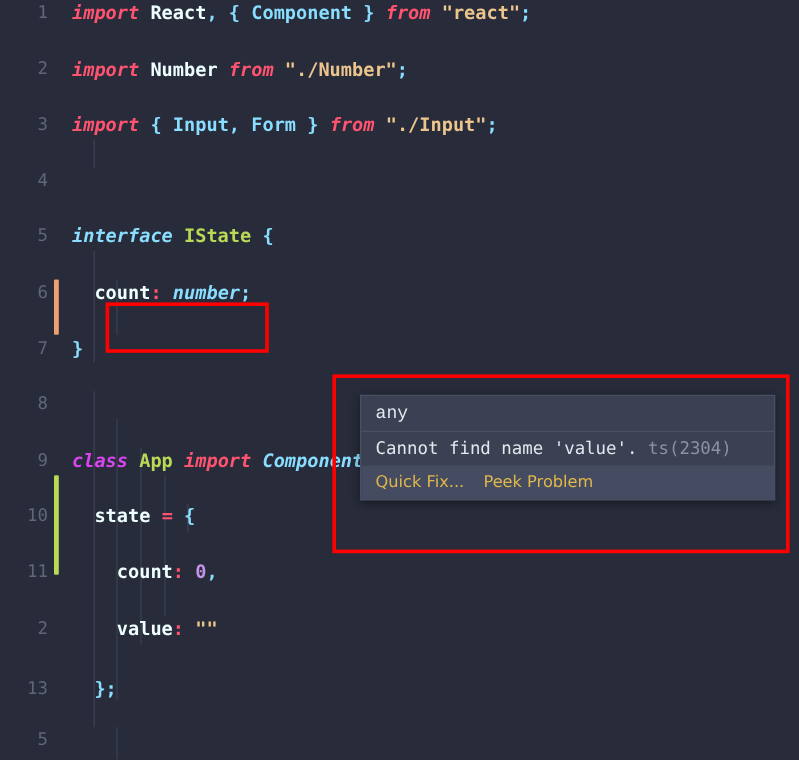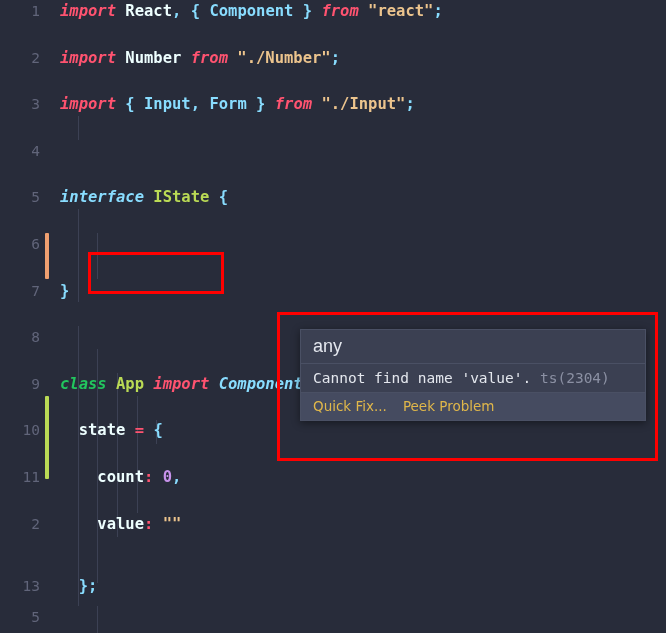--- a/index.html
+++ b/index.html
@@ -83,22 +83,22 @@
     box-shadow: 0 2px 8px rgba(0,0,0,.45);
     z-index: 30;
     font-size: 14px;
   }
   .tt-row {
     padding: 6px 12px;
     color: #e4e7ee;
     white-space: nowrap;
   }
   .tt-type {
-    font-family: Liberation Sans, sans-serif;
-    font-size: 18px;
+    font-family: Liberation Mono, monospace;
+    font-size: 15px;
     border-bottom: 1px solid #4a5064;
   }
   .tt-msg {
     font-family: "DejaVu Sans Mono", monospace;
     font-size: 14.5px;
     border-bottom: 1px solid #4a5064;
   }
   .tt-code { color: #8b90a3; }
   .tt-actions {
     background: #454b60;
@@ -161,53 +161,54 @@
       <span class="code"></span>
     </div>
 
     <div class="line" style="top:93.2px;">
       <span class="ln">5</span>
       <span class="code"><span class="kw" style="color:#89ddff;">interface</span> <span class="cls">IState</span> <span class="punct">{</span></span>
     </div>
 
     <div class="line" style="top:116.5px;">
       <span class="ln">6</span>
+      <span class="code">  <span class="white">count</span><span class="op">:</span> <span class="type ital">number</span><span class="punct">;</span></span>
     </div>
 
     <div class="line" style="top:139.8px;">
       <span class="ln">7</span>
       <span class="code"><span class="punct">}</span></span>
     </div>
 
     <div class="line" style="top:163.1px;">
       <span class="ln">8</span>
       <span class="code"></span>
     </div>
 
     <div class="line" style="top:186.4px;">
       <span class="ln">9</span>
-      <span class="code"><span class="kw" style="color:#22c55e;">class</span> <span class="cls">App</span> <span class="kw">import</span> <span class="type ital">Component</span><span class="punct">&lt;{}</span><span class="punct">,</span> <span class="cls">IState</span><span class="punct">&gt;</span> <span class="punct">{</span></span>
+      <span class="code"><span class="kw" style="color:#d946ef;">class</span> <span class="cls">App</span> <span class="kw">import</span> <span class="type ital">Component</span><span class="punct">&lt;{}</span><span class="punct">,</span> <span class="cls">IState</span><span class="punct">&gt;</span> <span class="punct">{</span></span>
     </div>
 
     <div class="line" style="top:209.7px;">
       <span class="ln">10</span>
       <span class="code">  <span class="white">state</span> <span class="op">=</span> <span class="punct">{</span></span>
     </div>
 
     <div class="line" style="top:233px;">
       <span class="ln">11</span>
       <span class="code">    <span class="white">count</span><span class="op">:</span> <span class="num">0</span><span class="punct">,</span></span>
     </div>
 
     <div class="line" style="top:256.3px;">
       <span class="ln">2</span>
       <span class="code">    <span class="white">value</span><span class="op">:</span> <span class="str">""</span></span>
     </div>
 
-    <div class="line" style="top:295px;">
+    <div class="line" style="top:283px;">
       <span class="ln">13</span>
       <span class="code">  <span class="punct">};</span></span>
     </div>
 
     <div class="line" style="top:302.9px;">
       <span class="ln">5</span>
       <span class="code"></span>
     </div>
 
   </div>

